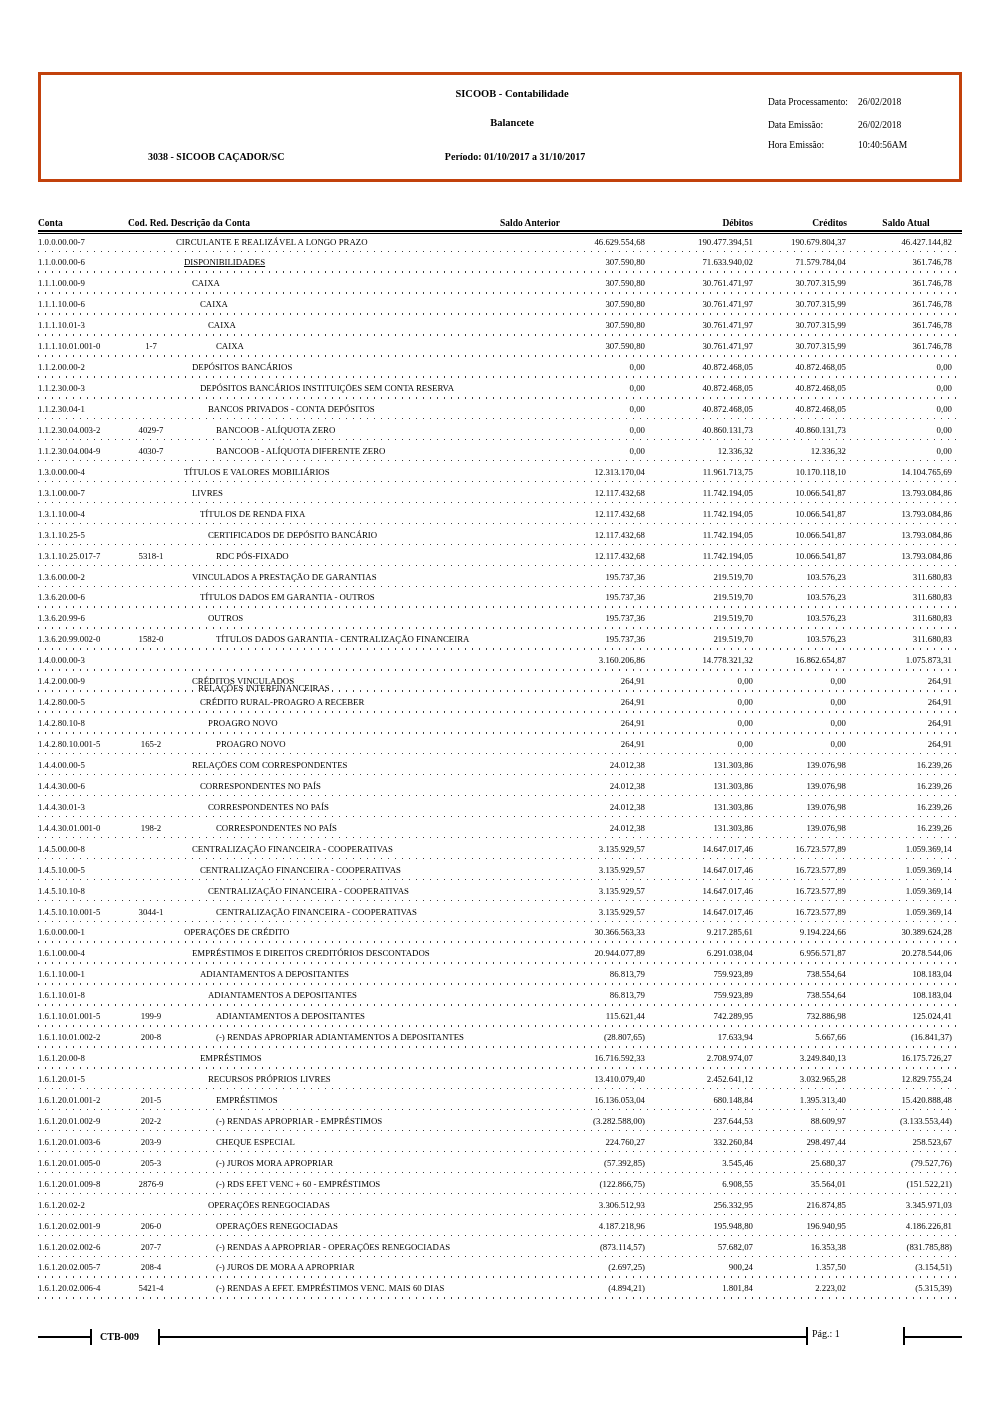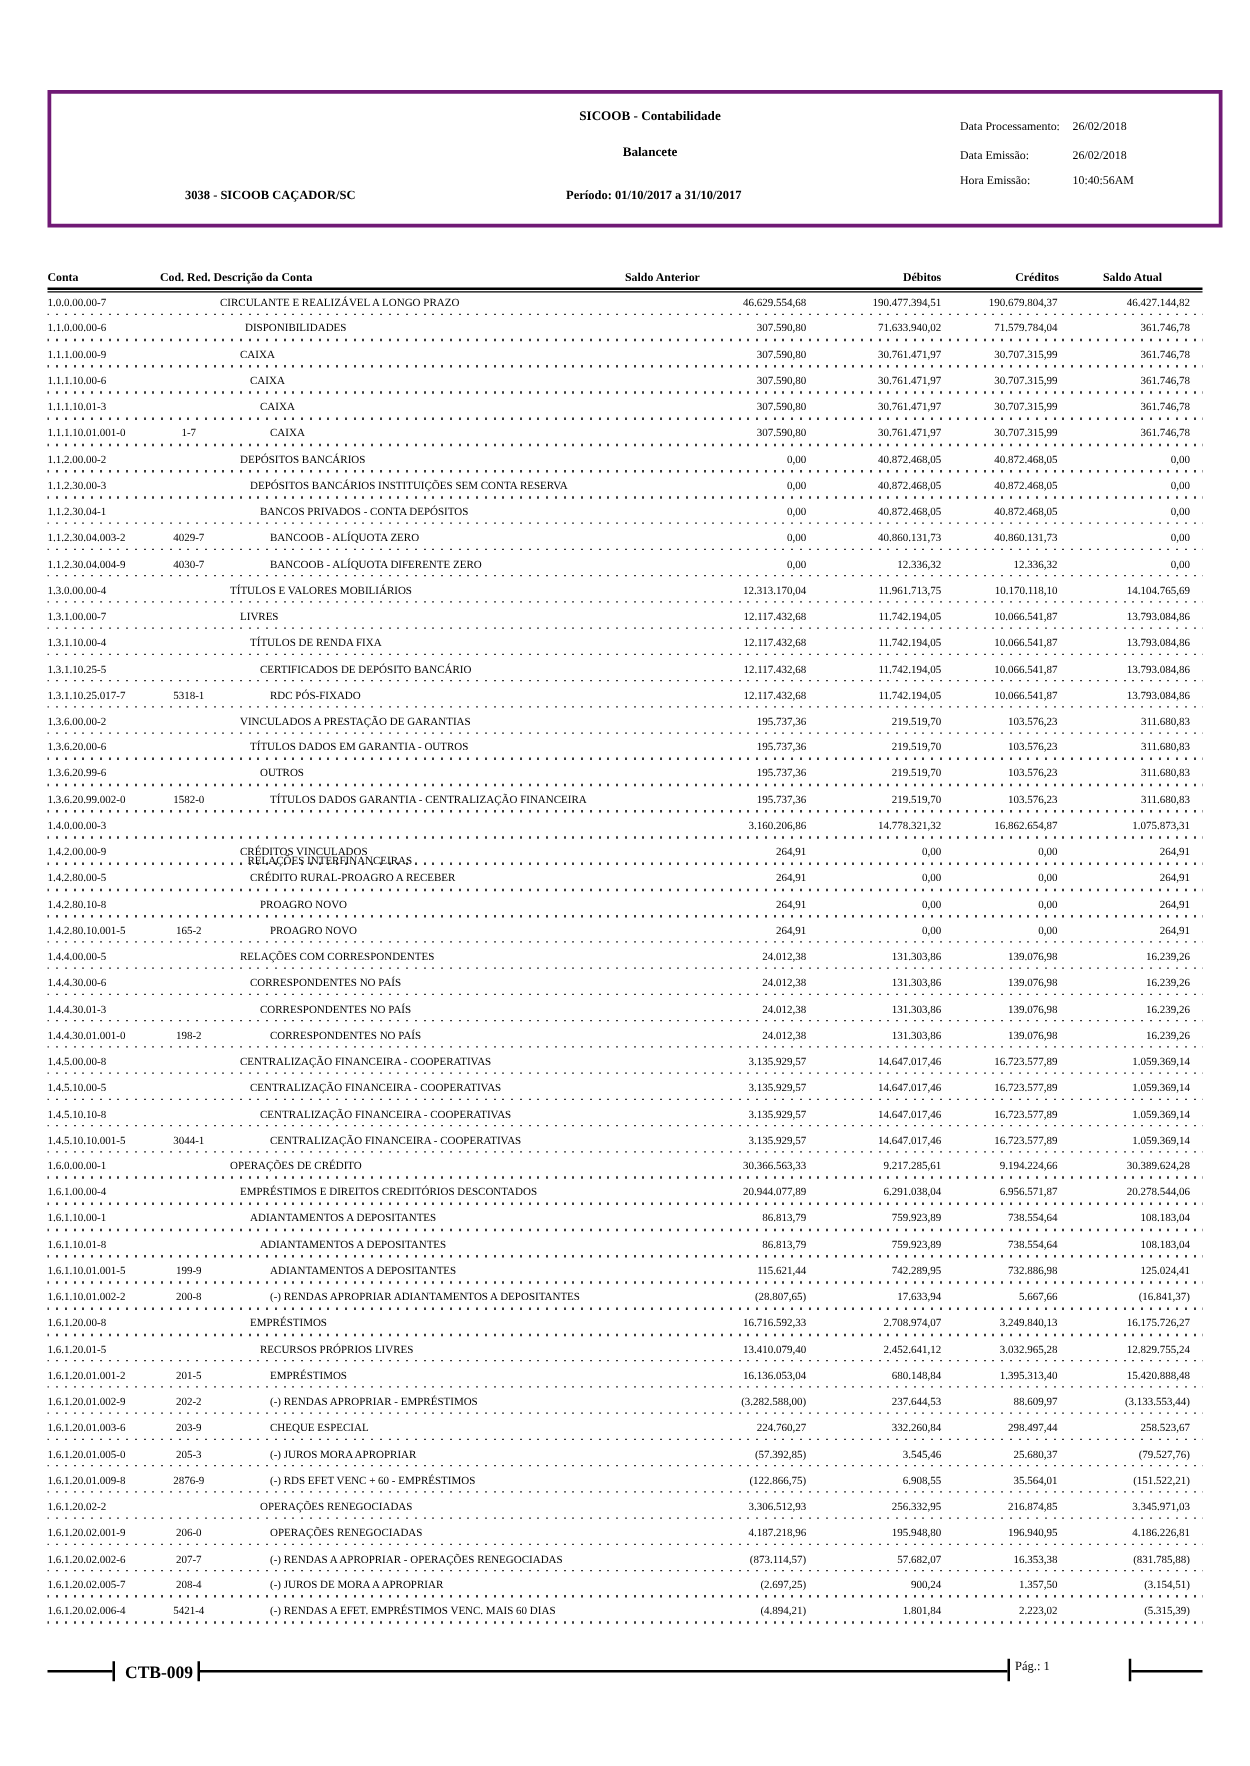--- a/index.html
+++ b/index.html
@@ -9,22 +9,21 @@
     font-family: "Liberation Serif", serif;
     color: #000;
     overflow: hidden;
   }
   .page { position: absolute; inset: 0; width: 1000px; height: 1413px; }
 
   
   .header-box {
     position: absolute; left: 38px; top: 72px;
     width: 918px; height: 104px;
-    border: 3px solid #701a75;
-    padding-left: 16px;
+    border: 3px solid #c2410c;
   }
   .hb-title {
     position: absolute; top: 13px; left: 0; width: 100%;
     box-sizing: border-box; padding-left: 24px;
     text-align: center; font-weight: bold; font-size: 10.5px;
   }
   .hb-subtitle {
     position: absolute; top: 42px; left: 0; width: 100%;
     box-sizing: border-box; padding-left: 24px;
     text-align: center; font-weight: bold; font-size: 10.5px;
@@ -82,21 +81,21 @@
   
   .footer { position: absolute; left: 38px; top: 1326px; width: 924px; height: 22px; }
   .f-seg { position: absolute; background: #000; }
   .f-line1 { top: 10px; left: 0;     width: 52px;  height: 2px; }
   .f-tick1 { top: 3px;  left: 52px;  width: 2px;   height: 16px; }
   .f-tick2 { top: 3px;  left: 120px; width: 2px;   height: 16px; }
   .f-line2 { top: 10px; left: 122px; width: 646px; height: 2px; }
   .f-tick3 { top: 1px;  left: 768px; width: 2px;   height: 18px; }
   .f-tick4 { top: 1px;  left: 865px; width: 2px;   height: 18px; }
   .f-line3 { top: 10px; left: 867px; width: 57px;  height: 2px; }
-  .f-code { position: absolute; left: 62px;  top: 5px; font-weight: bold; font-size: 14px; }
+  .f-code { position: absolute; left: 62px;  top: 5px; font-weight: bold; font-size: 10px; }
   .f-page { position: absolute; left: 774px; top: 2px; font-weight: normal; font-size: 10px; }
 </style>
 </head>
 <body>
 
 <div class="page">
 
   <div class="header-box">
     <div class="hb-title">SICOOB - Contabilidade</div>
     <div class="hb-subtitle">Balancete</div>
@@ -133,21 +132,21 @@
       <span class="c-desc" style="left: 138px;">CIRCULANTE E REALIZÁVEL A LONGO PRAZO</span>
       <span class="c-sa">46.629.554,68</span>
       <span class="c-deb">190.477.394,51</span>
       <span class="c-cred">190.679.804,37</span>
       <span class="c-atual">46.427.144,82</span>
     </div>
 
     <div class="row">
       <span class="c-conta">1.1.0.00.00-6</span>
       <span class="c-cod"></span>
-      <span class="c-desc" style="left: 158px;">DISPONIBILIDADES</span>
+      <span class="c-desc" style="left: 146px; text-decoration: underline;">DISPONIBILIDADES</span>
       <span class="c-sa">307.590,80</span>
       <span class="c-deb">71.633.940,02</span>
       <span class="c-cred">71.579.784,04</span>
       <span class="c-atual">361.746,78</span>
     </div>
 
     <div class="row">
       <span class="c-conta">1.1.1.00.00-9</span>
       <span class="c-cod"></span>
       <span class="c-desc" style="left: 154px;">CAIXA</span>

